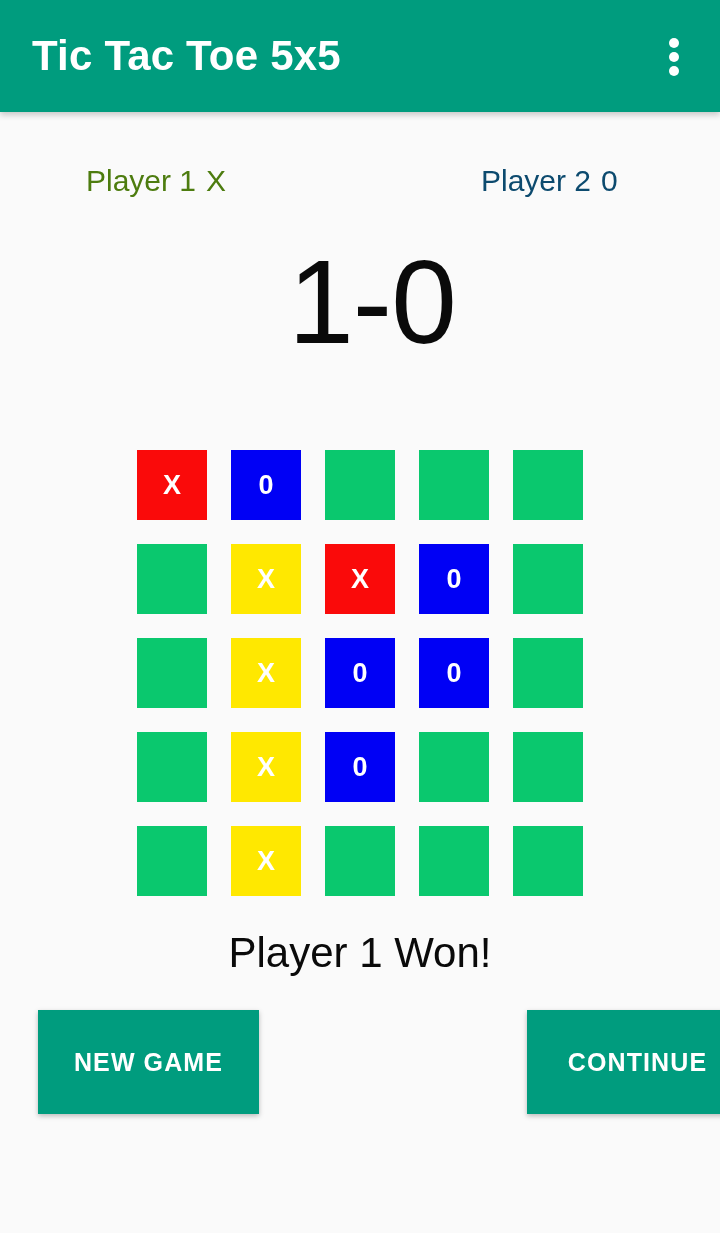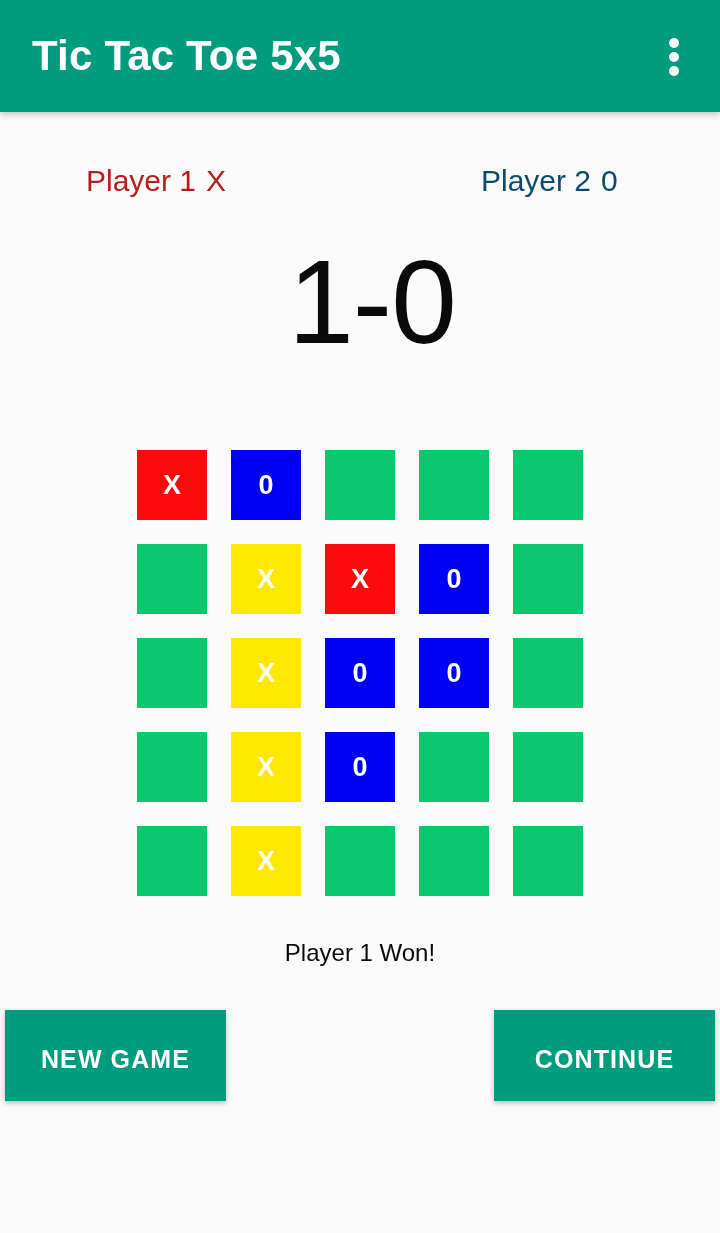--- a/index.html
+++ b/index.html
@@ -131,41 +131,42 @@
   .cell.c3 { left: 282px; }
   .cell.c4 { left: 376px; }
 
   
   #result-text {
     position: absolute;
     left: 0;
     top: 925px;
     width: 720px;
     text-align: center;
-    font-size: 24px;
+    font-size: 42px;
     line-height: 56px;
     color: #0a0a0a;
   }
 
   
   .action-button {
     position: absolute;
-    height: 91px;
+    height: 104px;
     line-height: 96px;
     text-align: center;
     background: #009c7e;
     color: #ffffff;
     font-size: 25px;
     font-weight: bold;
     letter-spacing: 1.1px;
     box-shadow: 0 2px 5px rgba(0,0,0,0.26);
     cursor: pointer;
     border: none;
     font-family: "Liberation Sans", sans-serif;
     box-sizing: border-box;
+    margin-left: 33px;
   }
   #new-game-button {
     left: 5px;
     top: 1010px;
     width: 221px;
   }
   #continue-button {
     left: 494px;
     top: 1010px;
     width: 221px;
@@ -177,21 +178,21 @@
 <div id="appbar" style="background: rgb(0, 156, 126);">
   <div id="app-title">Tic Tac Toe 5x5</div>
   <div id="overflow-menu">
     <span class="dot"></span>
     <span class="dot"></span>
     <span class="dot"></span>
   </div>
 </div>
 
 <div id="player-row">
-  <div class="player-label" id="player1-label" style="color: #b91c1c;">
+  <div class="player-label" id="player1-label" style="color: #4d7c0f;">
     <span>Player 1</span><span class="player-mark">X</span>
   </div>
   <div class="player-label" id="player2-label" style="color: #0c4a6e;">
     <span>Player 2</span><span class="player-mark">0</span>
   </div>
 </div>
 
 <div id="score">1-0</div>
 
 <div id="board">

